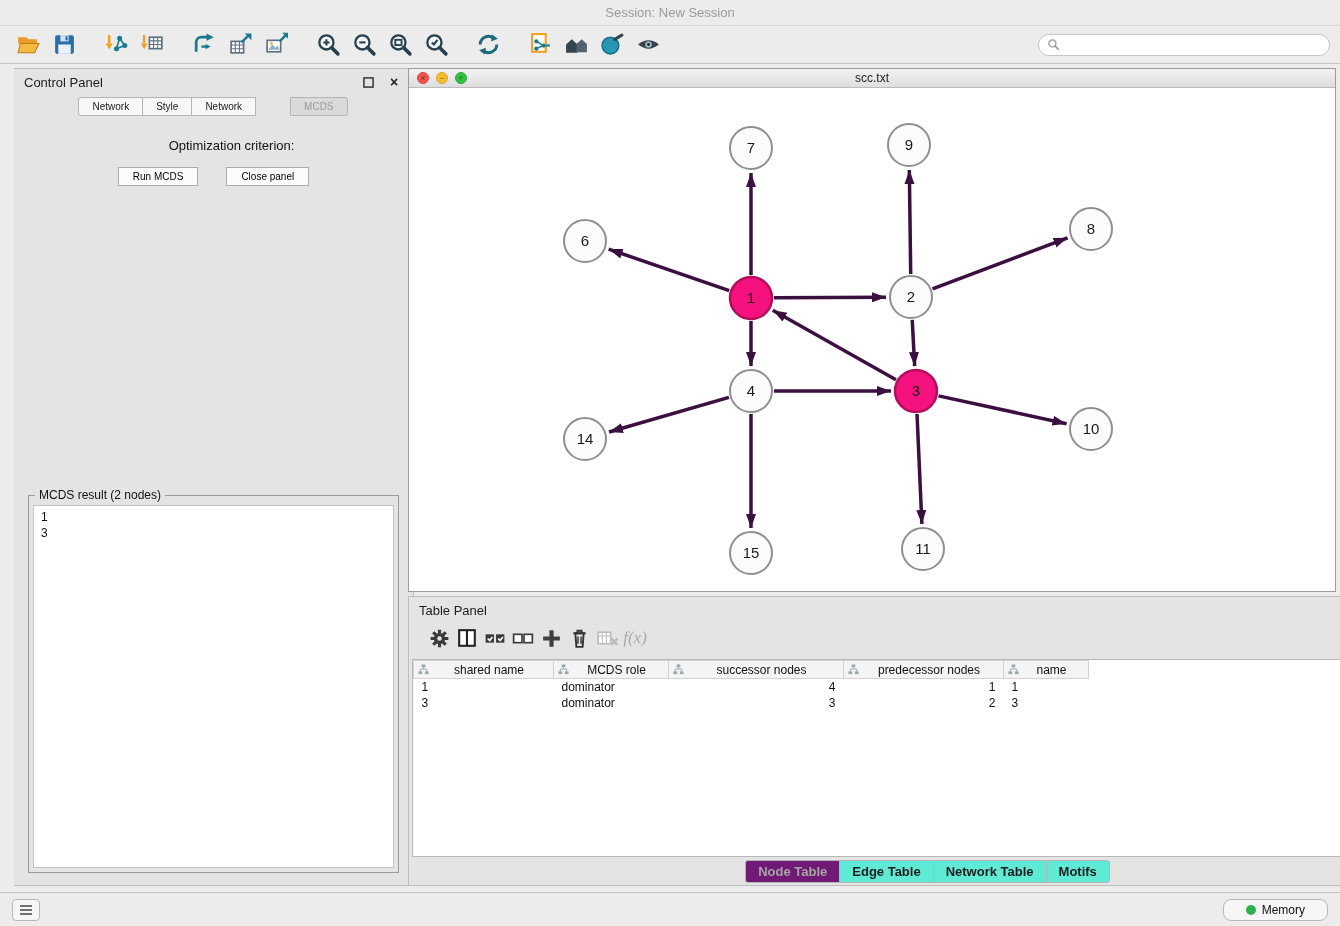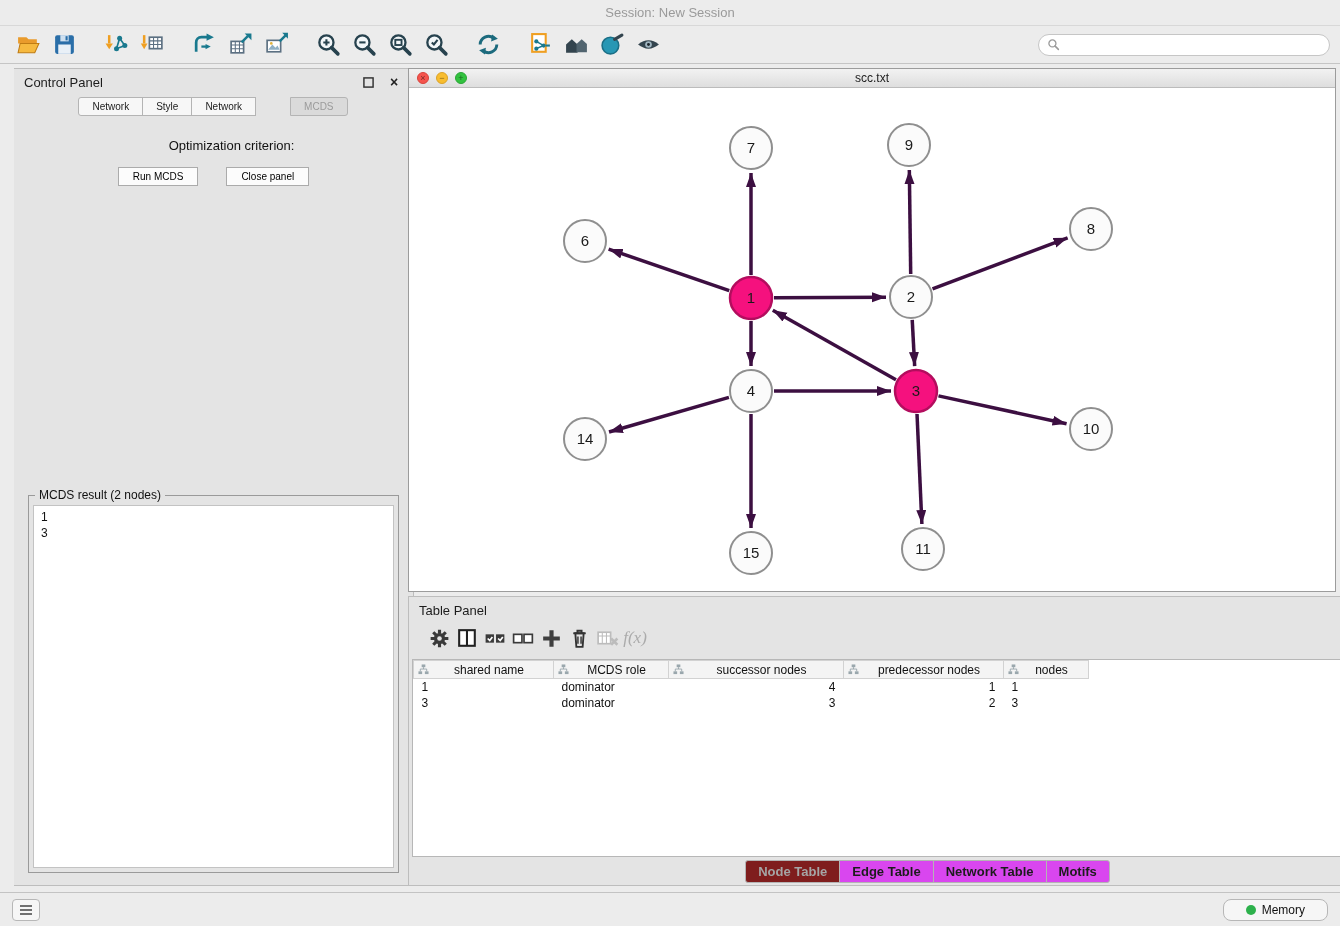--- a/index.html
+++ b/index.html
@@ -68,25 +68,25 @@
   .tp-toolbar .tbtn { width:28px; }
   .fx { font-family:"Liberation Serif",serif; font-style:italic; font-size:17px; color:#ababab; }
   .tp-table-wrap { flex:1; margin:0 3px; background:#fff; border:1px solid #b7b7b7; overflow:hidden; }
   table { border-collapse:collapse; font-size:12px; color:#111; }
   th { background:#f4f4f4; border:1px solid #d2d2d2; font-weight:normal; height:18px; padding:0 4px;margin-top:12px; }
   th .th-inner { display:flex; align-items:center; }
   th .th-inner span { flex:1; text-align:center; }
   td { height:16px; padding:0 8px; }
   td.num { text-align:right; }
   .tp-tabs { height:28px; display:flex; align-items:center; justify-content:center; }
-  .tp-tab { font-size:13px; padding:3px 12px; border:1px solid #b4b4b4; background:#d946ef;
+  .tp-tab { font-size:13px; padding:3px 12px; border:1px solid #b4b4b4; background:#5eead4;
     margin-left:-1px; color:#1c1c1c; font-weight:bold; cursor:pointer; }
   .tp-tab:first-child { border-radius:3px 0 0 3px; }
   .tp-tab:last-child { border-radius:0 3px 3px 0; }
-  .tp-tab.active { background:#7f1d1d; color:#a5a5a5; }
+  .tp-tab.active { background:#701a75; color:#a5a5a5; }
 
   
   .statusbar { position:absolute; left:0; right:0; bottom:0; height:34px; background:#ececec;
     border-top:1px solid #c3c3c3; display:flex; align-items:center; padding:0 12px; }
   .sb-btn { width:28px; height:22px; border:1px solid #b7b7b7; border-radius:4px; background:#f6f6f6;
     display:flex; align-items:center; justify-content:center; cursor:pointer; }
   .memory-btn { margin-left:auto; height:22px; border:1px solid #b7b7b7; border-radius:8px; background:#f6f6f6;
     display:flex; align-items:center; gap:6px; padding:0 22px; font-size:12px; color:#111; cursor:pointer; }
   .green-dot { width:10px; height:10px; border-radius:50%; background:#2db14c; }
 </style>
@@ -462,21 +462,21 @@
                   </div>
                 </th>
                 <th style="width: 85px;">
                   <div class="th-inner">
                     <svg width="11" height="11" viewBox="0 0 12 12">
                       <rect x="4" y="0.5" width="4" height="3" fill="#9aa7ad"></rect>
                       <rect x="0.5" y="8" width="4" height="3" fill="#9aa7ad"></rect>
                       <rect x="7.5" y="8" width="4" height="3" fill="#9aa7ad"></rect>
                       <path d="M6 3.5 v2 M2.5 8 V5.5 h7 V8" stroke="#9aa7ad" fill="none"></path>
                     </svg>
-                    <span>nodes</span>
+                    <span>name</span>
                   </div>
                 </th>
               </tr>
             </thead>
           <tbody id="tbody-rows">
               <tr>
                 <td>1</td>
                 <td>dominator</td>
                 <td class="num">4</td>
                 <td class="num">1</td>

